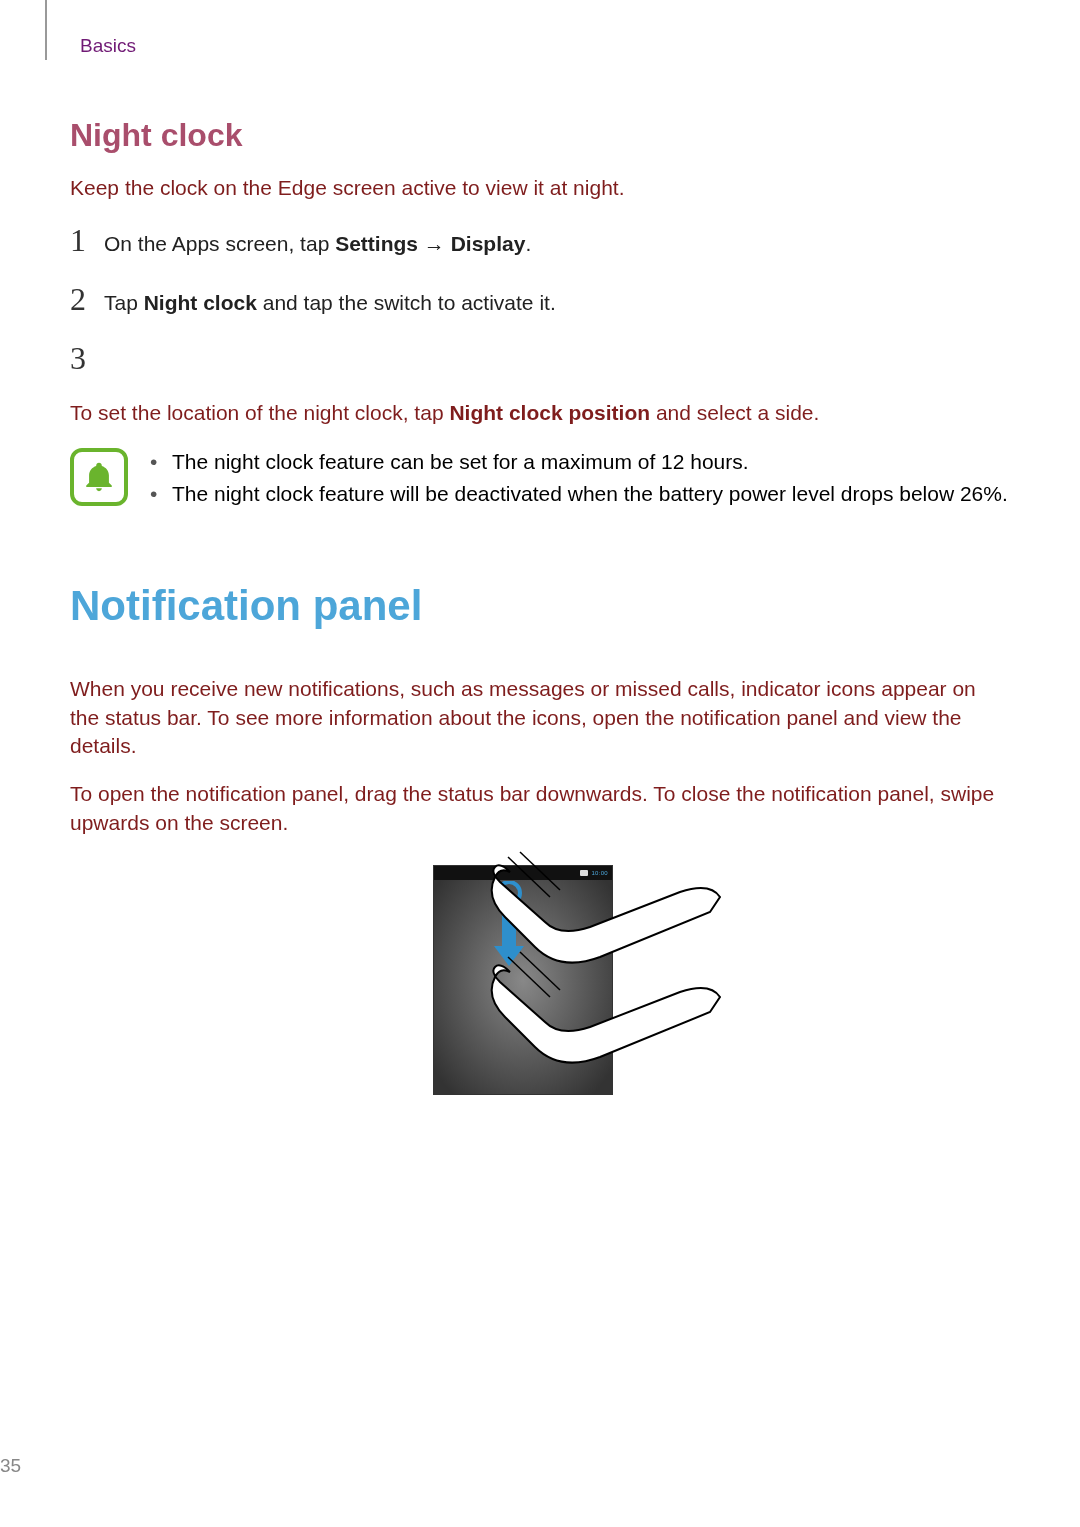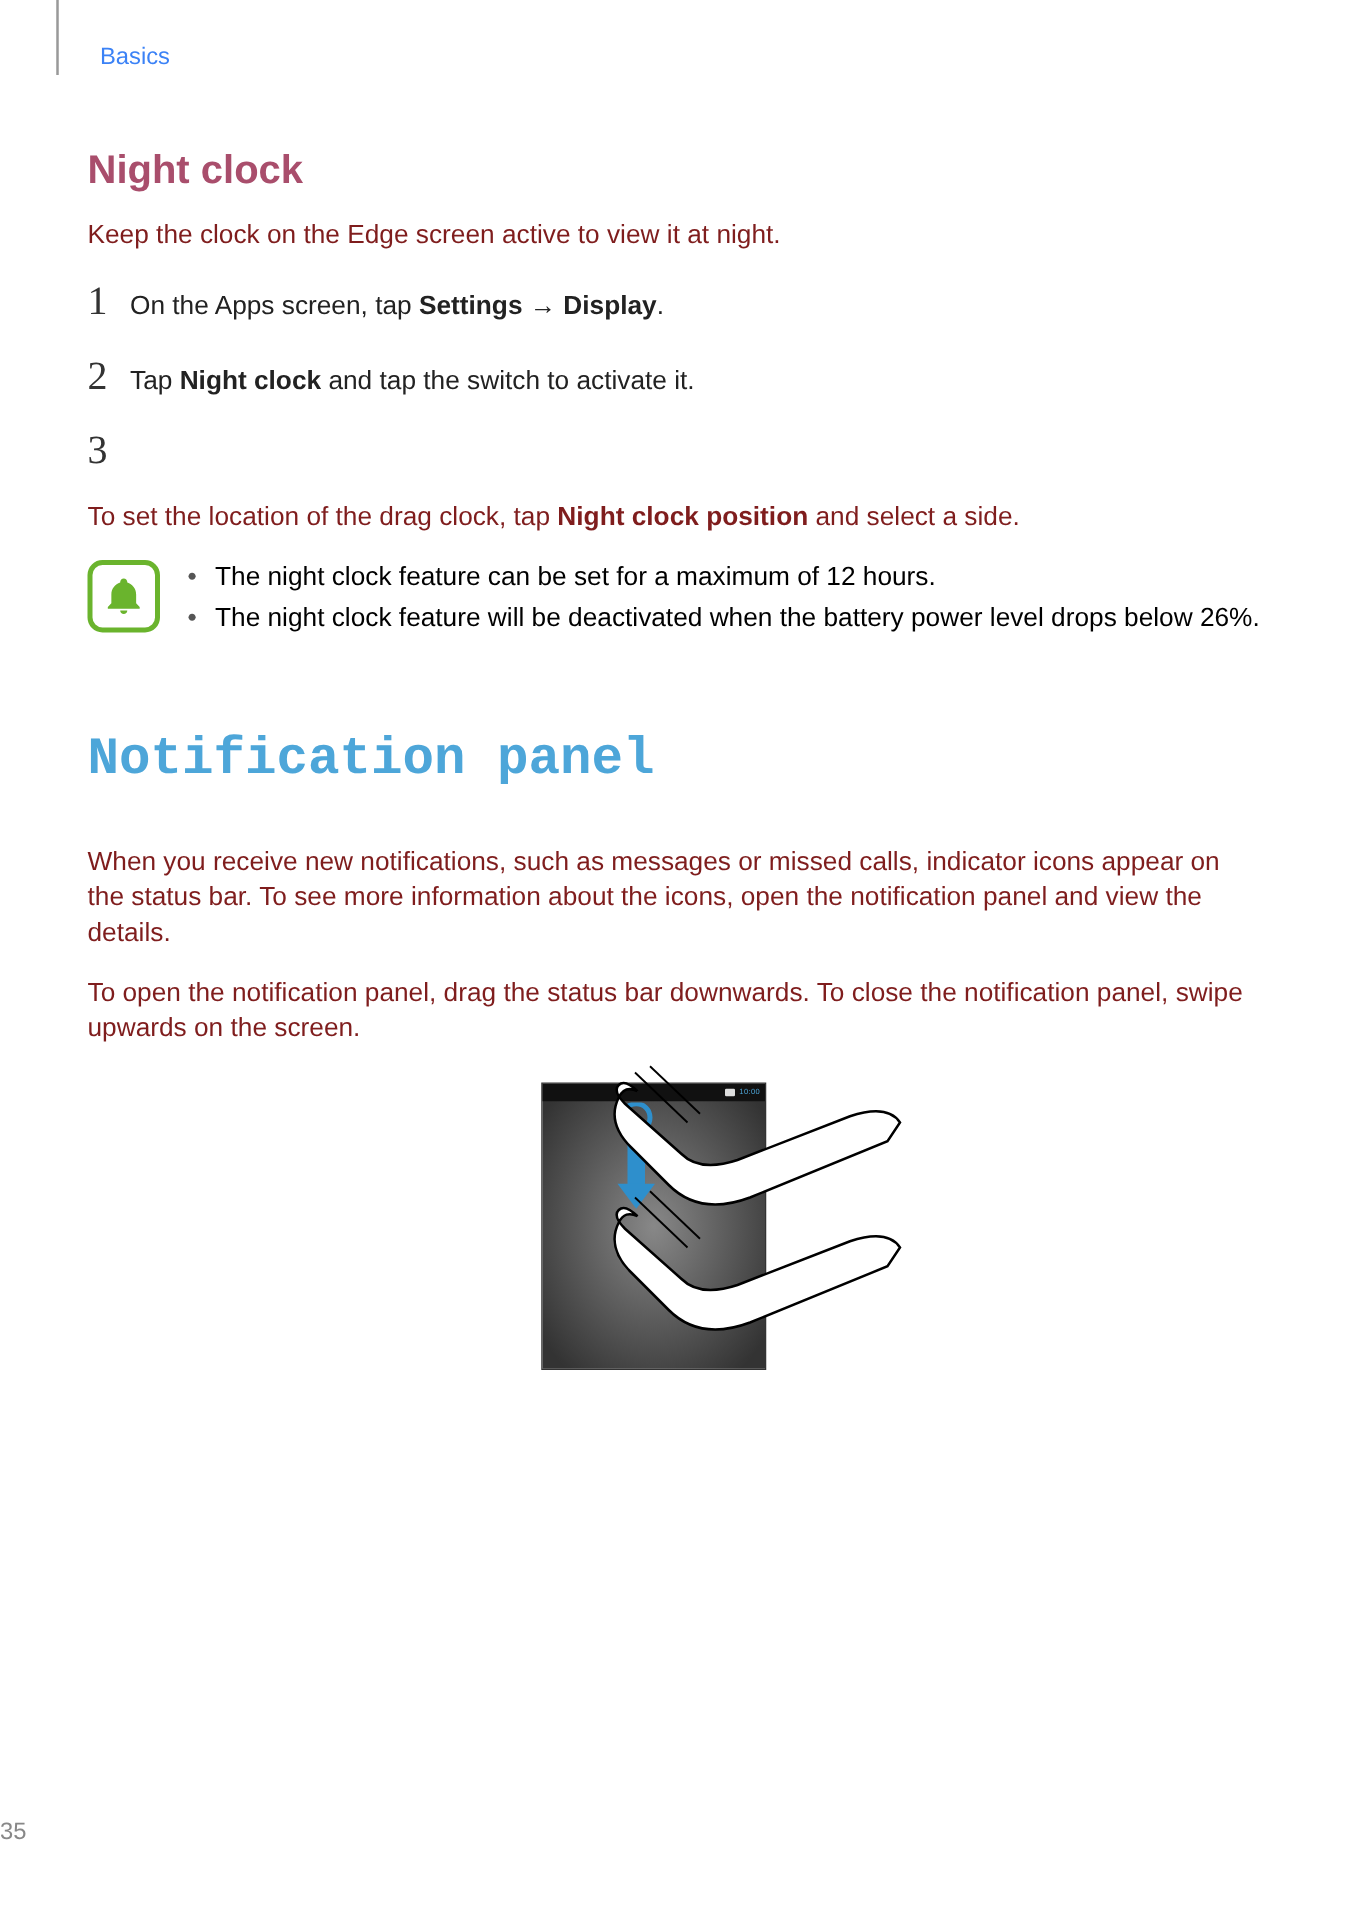--- a/index.html
+++ b/index.html
@@ -20,21 +20,21 @@
     }
     .header-tab {
       position: absolute;
       top: 0;
       left: 45px;
       width: 2px;
       height: 60px;
       background: #999;
     }
     .header-section {
-      color: #3b82f6;
+      color: #701a75;
       font-size: 19px;
       margin-left: 10px;
       margin-bottom: 60px;
     }
     .h2 {
       color: #A94E6C;
       font-size: 32px;
       font-weight: 600;
       margin-bottom: 20px;
     }
@@ -107,21 +107,20 @@
     .bullet {
       width: 22px;
       flex-shrink: 0;
       color: #555;
     }
     .h1 {
       color: #4DA6D9;
       font-size: 42px;
       font-weight: 700;
       margin-bottom: 45px;
-      font-family: Liberation Mono, monospace;
     }
     .illustration-wrap {
       display: flex;
       justify-content: center;
       margin-top: 25px;
     }
     .phone-illustration {
       width: 230px;
       height: 300px;
       position: relative;
@@ -201,21 +200,21 @@
       <span class="step-text">
         <span>Tap </span><span class="bold">Night clock</span><span> and tap the switch to activate it.</span>
       </span>
     </li>
     <li>
       <span class="step-num">3</span>
     </li>
   </ol>
 
   <p class="body-text">
-    <span>To set the location of the drag clock, tap </span><span class="bold">Night clock position</span><span> and select a side.</span>
+    <span>To set the location of the night clock, tap </span><span class="bold">Night clock position</span><span> and select a side.</span>
   </p>
 
   <div class="note-box">
     <div class="note-icon">
       <svg class="bell-svg" viewBox="0 0 24 24">
         <path d="M12 2C10.9 2 10 2.9 10 4v0.3C7.1 5.2 5 7.8 5 11v5l-2 2v1h18v-1l-2-2v-5c0-3.2-2.1-5.8-5-6.7V4c0-1.1-0.9-2-2-2zm-2 18c0 1.1 0.9 2 2 2s2-0.9 2-2h-4z"></path>
       </svg>
     </div>
     <ul class="note-list">
       <li>

